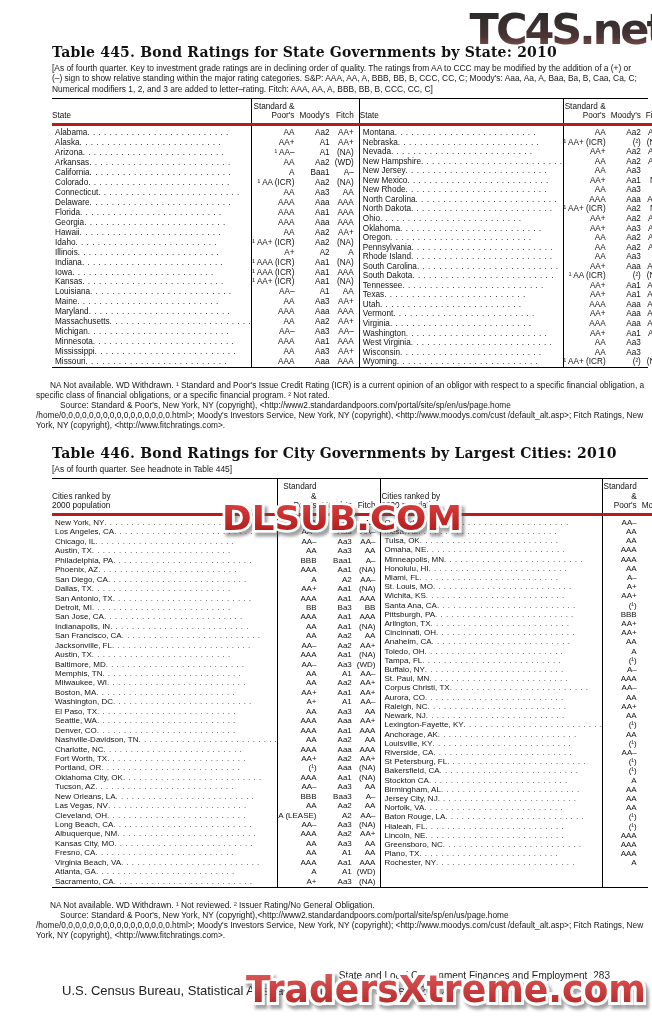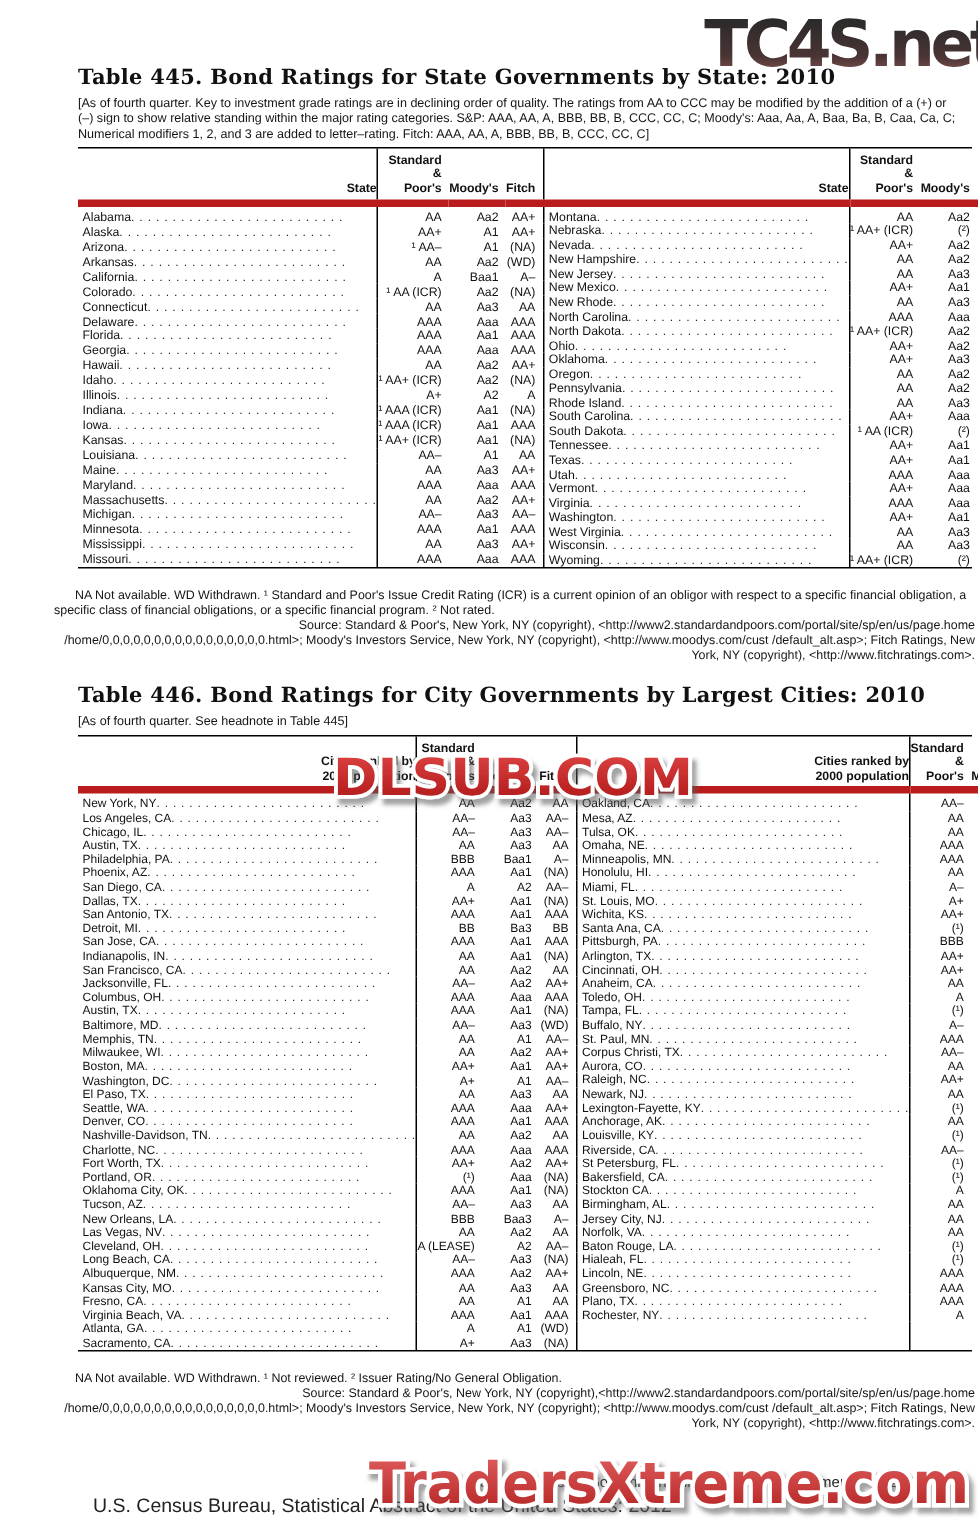--- a/index.html
+++ b/index.html
@@ -18,34 +18,34 @@
   }
   .tbl-title.second-title{ padding-top:15px; }
   .headnote{
     font-size:8.4px; line-height:10.3px; margin:3px 0 0 16px; width:586px;
     color:#151515;
   }
   .fnote{
     font-size:8.3px; line-height:10px; margin:12px 0 0 0; width:614px;
     text-indent:14px; color:#151515;
   }
-  .fnote.src{ margin-top:0; text-indent:24px;text-align:right; }
+  .fnote.src{ margin-top:0; text-indent:24px; }
 
   
   .tbox{
     display:flex; margin:4px 0 0 16px; width:596px;
     border-top:1.2px solid #000; border-bottom:1.2px solid #000;
   }
   .grp{ flex:1; border-collapse:collapse; table-layout:fixed; }
   .grp.second{ border-left:1px solid #000; }
   .grp th{
-    font-weight:bold; font-size:8.2px; line-height:9.6px;
-    vertical-align:bottom; padding:3px 0 2px 0; border-bottom:5px solid #b91c1c;
+    font-weight:normal; font-size:8.2px; line-height:9.6px;
+    vertical-align:bottom; padding:3px 0 2px 0; border-bottom:3px solid #b91c1c;
   }
-  .grp th.c-name{ text-align:right; border-right:1px solid #000; }
+  .grp th.c-name{ text-align:left; border-right:1px solid #000; }
   .grp th.num{ text-align:right; padding-right:5px; }
   .grp td{ padding:0; }
   .grp td.c-name{ border-right:1px solid #000; }
   .grp td.num{ text-align:right; padding-right:5px; white-space:nowrap; }
 
   .t445 td{ font-size:8.2px; line-height:9.55px; }
   .t446 td{ font-size:8.0px; line-height:9.2px; }
   .t445 tbody tr:first-child td, .t446 tbody tr:first-child td{ padding-top:2px; }
 
   .namewrap{ display:flex; overflow:hidden; white-space:nowrap; padding-left:3px; }
@@ -57,21 +57,21 @@
   .t445 col.w-name{ width:30%; } .t445 col.w-sp{ width:29%; }
   .t445 col.w-mo{ width:22%; }  .t445 col.w-fi{ width:19%; }
   .t446 col.w-name{ width:38%; } .t446 col.w-sp{ width:24%; }
   .t446 col.w-mo{ width:20%; }  .t446 col.w-fi{ width:18%; }
 
   
   .footer-title{
     font-size:10px; text-align:right; padding-right:26px; margin-top:30px;
     color:#222;
   }
-  .footer-title .pageno{ margin-left:25px; }
+  .footer-title .pageno{ margin-left:6px; }
   .census-line{ font-size:13px; margin:2px 0 0 26px; color:#222; }
 
   
   .wm{ position:absolute; pointer-events:none; }
   .wm-top{ top:2px; right:-14px; }
   .wm-mid{ top:490px; left:216px; }
   .wm-bottom{ top:960px; left:238px; }
 </style>
 </head>
 <body>
@@ -857,31 +857,20 @@
                   <span class="leader"></span>
                 </span>
             </td>
             <td class="num">AA–</td>
             <td class="num">Aa2</td>
             <td class="num">AA+</td>
           </tr>
             <tr>
             <td class="c-name">
               <span class="namewrap">
-                  <span>Columbus, OH</span>
-                  <span class="leader"></span>
-                </span>
-            </td>
-            <td class="num">AAA</td>
-            <td class="num">Aaa</td>
-            <td class="num">AAA</td>
-          </tr>
-            <tr>
-            <td class="c-name">
-              <span class="namewrap">
                   <span>Austin, TX</span>
                   <span class="leader"></span>
                 </span>
             </td>
             <td class="num">AAA</td>
             <td class="num">Aa1</td>
             <td class="num">(NA)</td>
           </tr>
             <tr>
             <td class="c-name">

